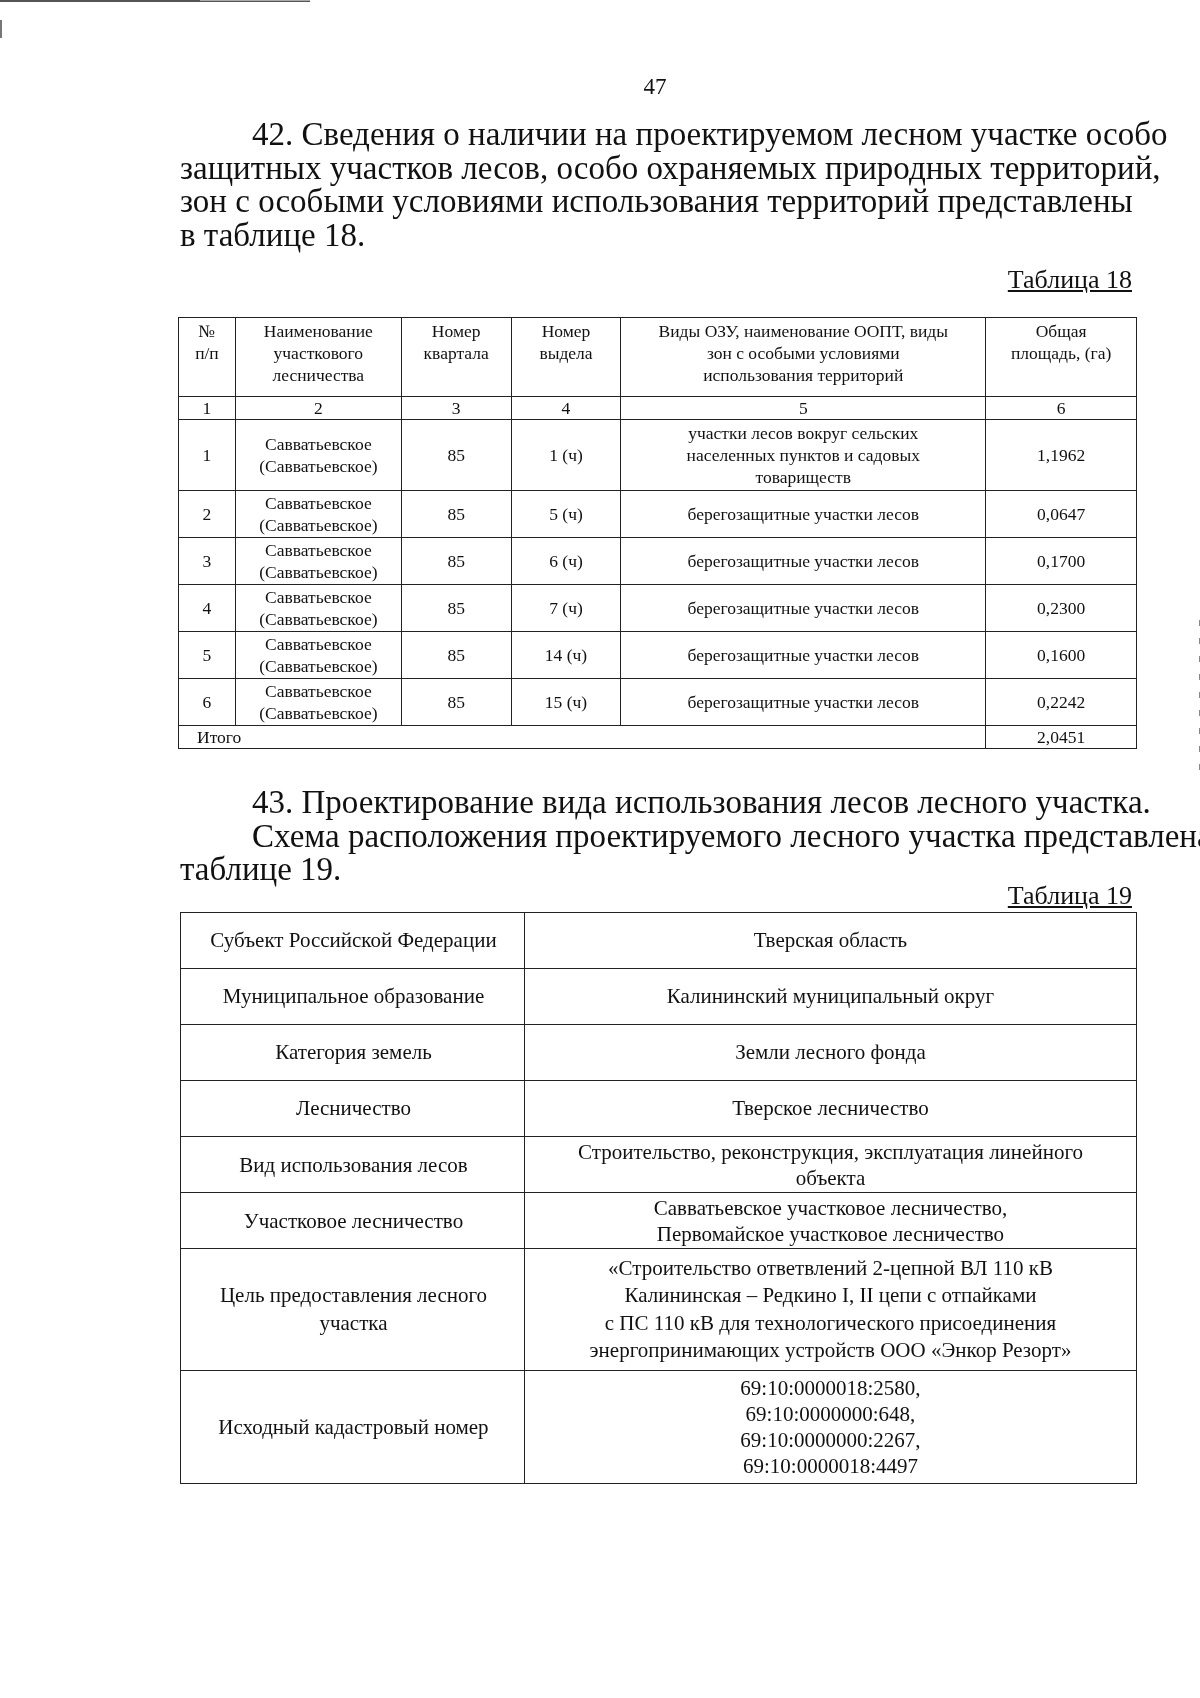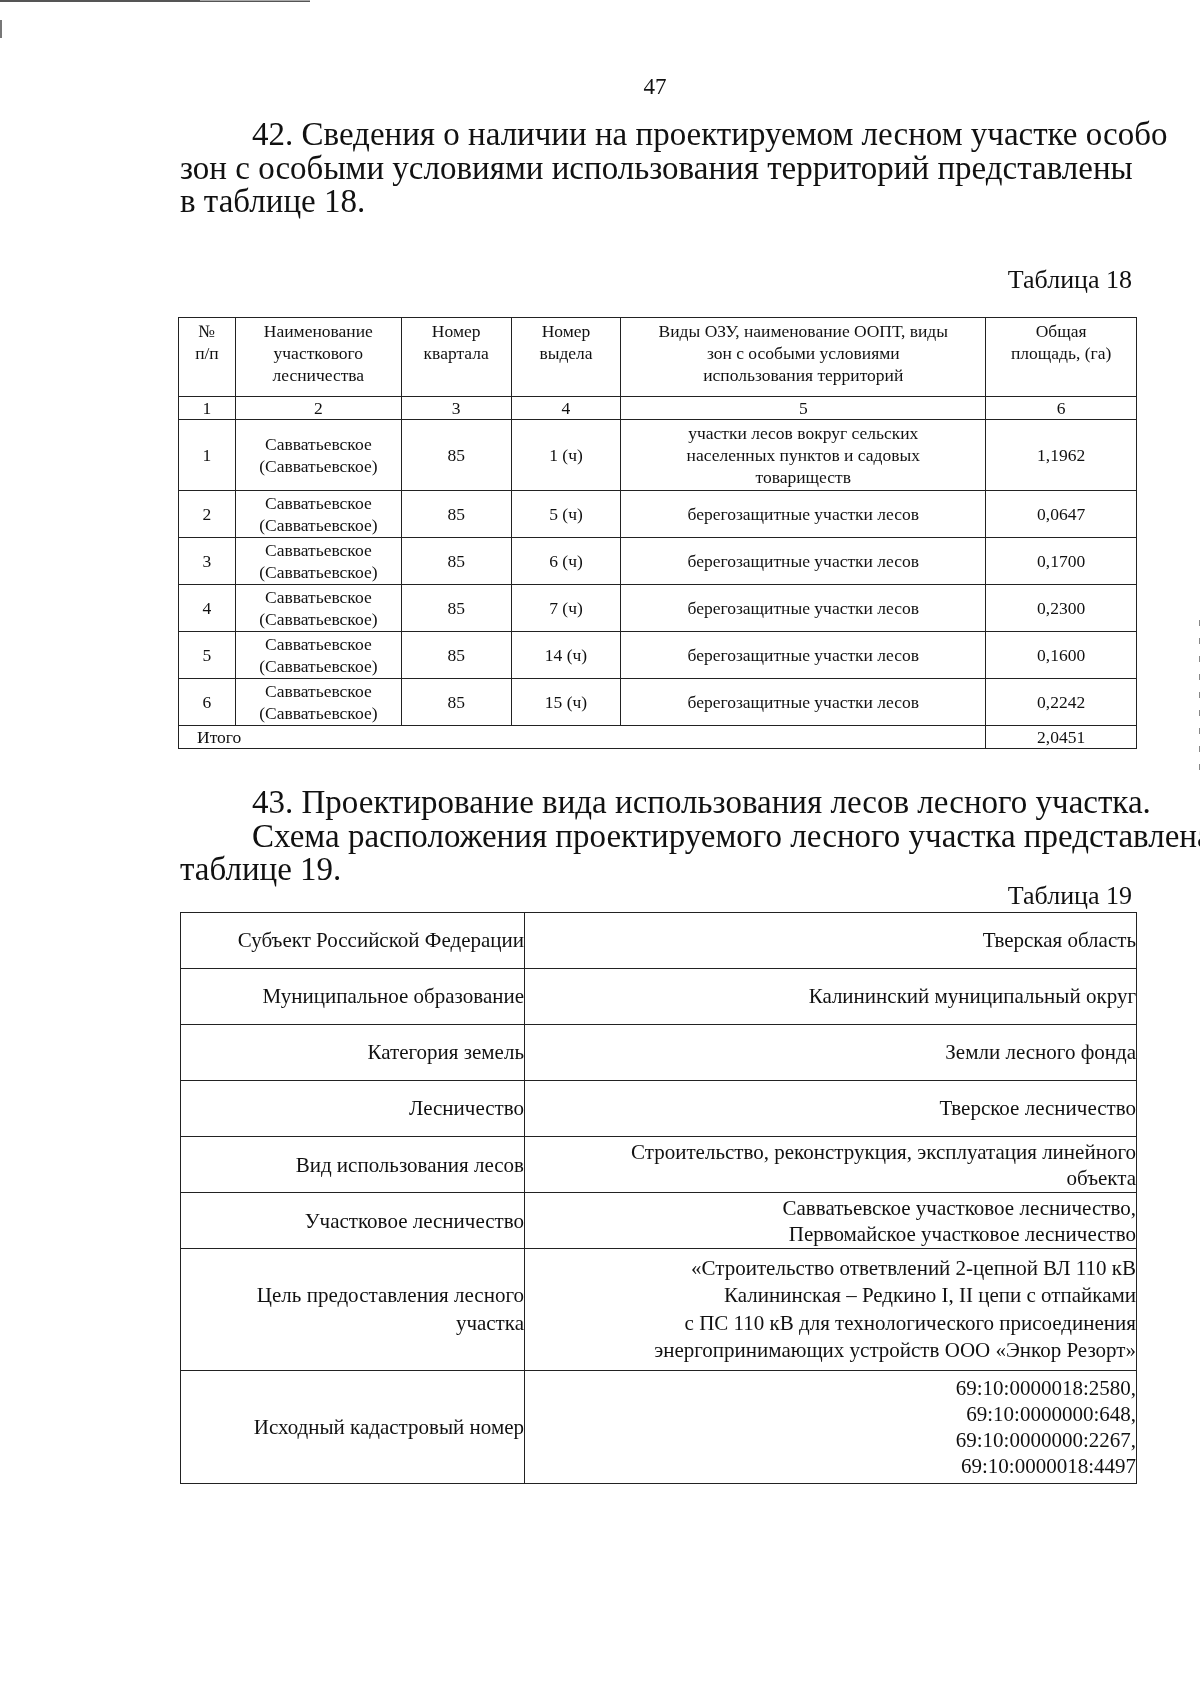--- a/index.html
+++ b/index.html
@@ -13,56 +13,57 @@
   .scan-right { position: absolute; left: 1199px; top: 620px; width: 1px; height: 160px;
     background: repeating-linear-gradient(#888 0 6px, transparent 6px 18px); }
 
   .page-num { position: absolute; left: 0; width: 1310px; top: 74px; text-align: center; font-size: 23px; }
 
   .para { position: absolute; left: 180px; width: 952px; font-size: 33px; line-height: 33.5px; text-align: justify; }
   .para .line { display: block; text-align: justify; text-align-last: justify; white-space: nowrap; }
   .para .line.last { text-align-last: left; }
   .indent { padding-left: 72px; }
 
-  .caption { position: absolute; right: 68px; font-size: 26px; }
+  .caption { position: absolute; right: 68px; font-size: 26px; text-decoration: underline; }
 
   table { border-collapse: collapse; position: absolute; }
   td { border: 1.6px solid #222; padding: 0; }
 
   #t18 { left: 178px; top: 317px; width: 959px; font-size: 17.5px; line-height: 22px; }
   #t18 td { text-align: center; vertical-align: middle; }
   #t18 .hdr td { height: 76px; vertical-align: top; padding-top: 2px; }
   #t18 .nums td { height: 22px; line-height: 20px; }
   #t18 .r1 td { height: 70px; }
   #t18 .rr td { height: 46px; }
   #t18 .tot td { height: 22px; line-height: 20px; }
   #t18 .tot td.lbl { text-align: left; padding-left: 18px; }
 
   #t19 { left: 180px; top: 912px; width: 957px; font-size: 21px; line-height: 27.5px; }
-  #t19 td { vertical-align: middle; text-align: right; }
+  #t19 td { vertical-align: middle; text-align: center; }
   #t19 td.k { width: 341px; padding-left: 2px; }
   #t19 td.v { }
   #t19 .row-s td { height: 55px; }
   #t19 .row-d td { height: 55px; line-height: 26px; }
   #t19 .row-goal td { height: 121px; margin-left: 31px; }
   #t19 .row-cad td { height: 112px; line-height: 26px; }
   .vline { display: block; white-space: nowrap; }
 </style>
 </head>
 <body>
 
 <div class="scan-top"></div>
 <div class="scan-top2"></div>
 <div class="scan-left"></div>
 <div class="scan-right"></div>
 
 <div class="page-num">47</div>
 
 <div class="para" style="top:118px;">
   <span class="line indent">42. Сведения о наличии на проектируемом лесном участке особо</span>
+  <span class="line">защитных участков лесов, особо охраняемых природных территорий,</span>
   <span class="line">зон с особыми условиями использования территорий представлены</span>
   <span class="line last">в таблице 18.</span>
 </div>
 
 <div class="caption" style="top:265px;">Таблица 18</div>
 
 <table id="t18">
   <colgroup>
     <col style="width:57px">
       <col style="width:166px">

